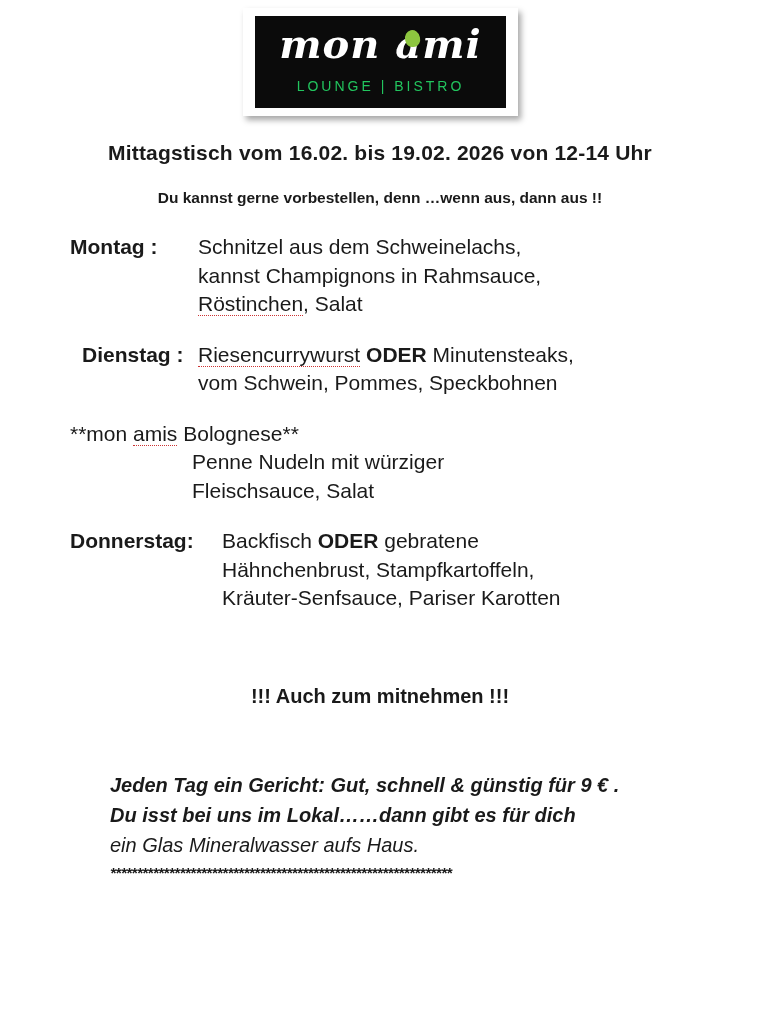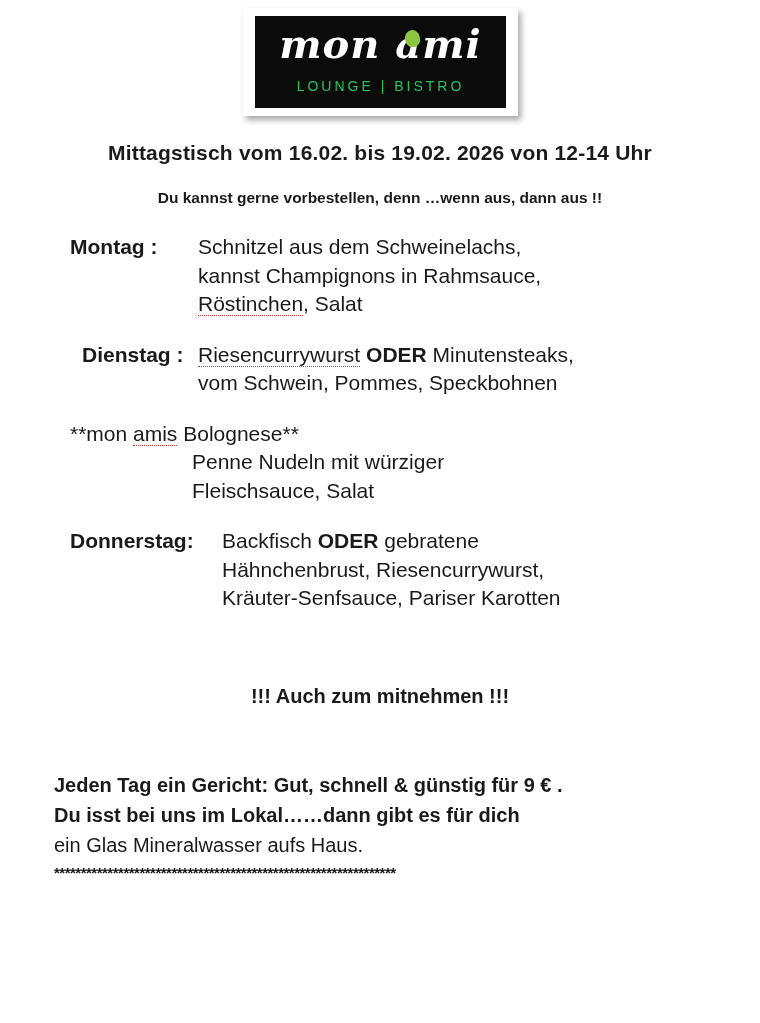--- a/index.html
+++ b/index.html
@@ -127,23 +127,24 @@
 
   .center-note {
     margin-top: 72px;
     text-align: center;
     font-size: 20px;
     font-weight: bold;
   }
 
   .footer {
     margin-top: 62px;
-    padding-left: 54px;
+    padding-left: 110px;
     font-size: 20px;
     line-height: 1.5;
+    font-style: italic;
   }
   .footer .strong { font-weight: bold; }
   .stars {
     font-size: 15px;
     letter-spacing: -0.5px;
     font-weight: bold;
     margin-top: 2px;
     white-space: nowrap;
     overflow: hidden;
   }
@@ -201,21 +202,21 @@
       </div>
       <div class="indent-mi">Penne Nudeln mit würziger</div>
       <div class="indent-mi">Fleischsauce, Salat</div>
     </div>
 
     <div class="day-block">
       <div class="day-row">
         <span class="day-label lbl-do">Donnerstag:</span>
         <span class="day-desc">Backfisch <span class="b">ODER</span> gebratene</span>
       </div>
-      <div class="indent-do">Hähnchenbrust, Riesencurrywurst,</div>
+      <div class="indent-do">Hähnchenbrust, Stampfkartoffeln,</div>
       <div class="indent-do">Kräuter-Senfsauce, Pariser Karotten</div>
     </div>
 
   </div>
 
   <div class="center-note">!!! Auch zum mitnehmen !!!</div>
 
   <div class="footer">
     <div class="strong">Jeden Tag ein Gericht: Gut, schnell &amp; günstig für 9 € .</div>
     <div class="strong">Du isst bei uns im Lokal……dann gibt es für dich</div>

